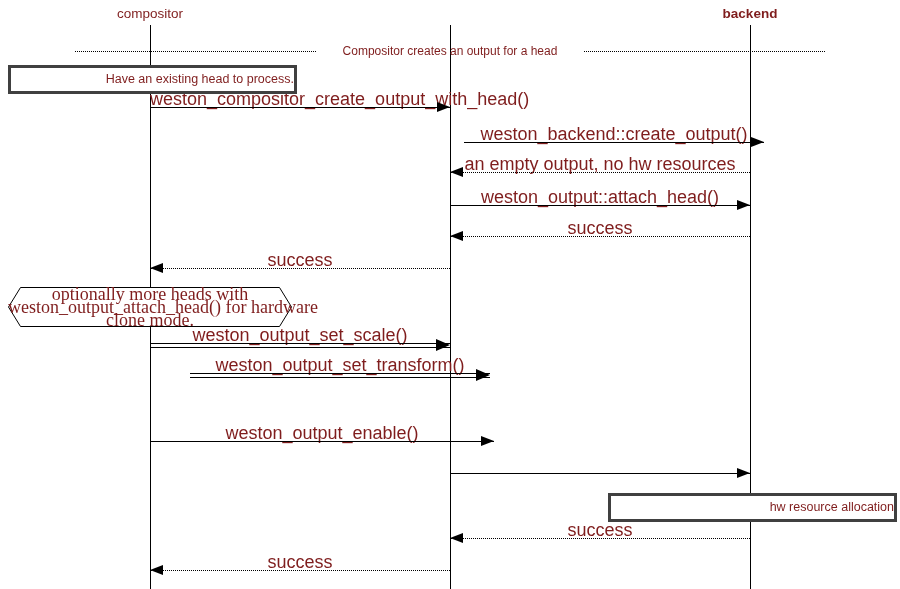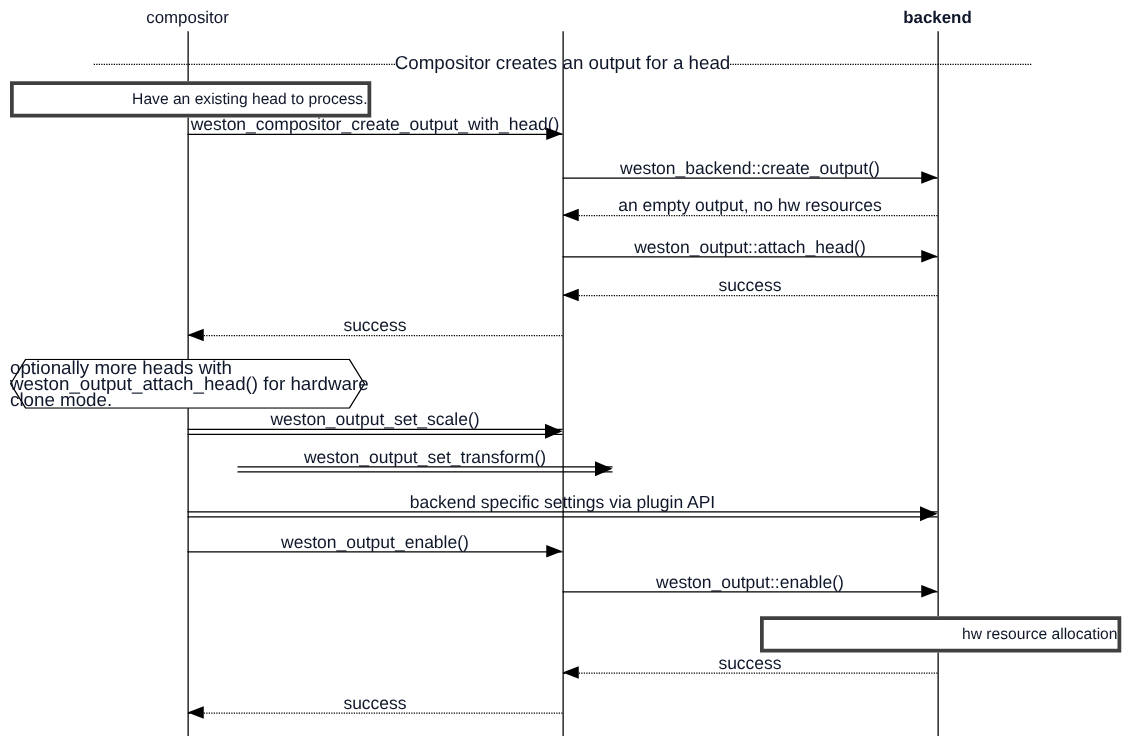--- a/index.html
+++ b/index.html
@@ -1,39 +1,39 @@
 <!DOCTYPE html>
 <html><head>
 <meta charset="utf-8">
 <style>
   html,body{margin:0;padding:0;background:#ffffff;}
   #diagram{
     position:relative;width:900px;height:589px;background:#ffffff;overflow:hidden;
-    font-family:"Liberation Sans","DejaVu Sans",sans-serif;color:#0f172a;
+    font-family:"Liberation Sans","DejaVu Sans",sans-serif;color:#7f1d1d;
   }
   .actor-label{position:absolute;top:6px;width:200px;text-align:center;font-size:13.5px;white-space:nowrap;}
   .lifeline{position:absolute;top:25px;height:564px;width:1px;background:#000;}
   .sep-seg{position:absolute;top:51px;height:0;border-top:1px dotted #000;}
   .sep-label{position:absolute;top:44px;left:300px;width:300px;height:14px;line-height:14px;
-    text-align:center;font-size:15px;white-space:nowrap;}
+    text-align:center;font-size:12px;white-space:nowrap;}
   .msg{position:absolute;height:26px;}
   .msg .lbl{position:absolute;left:0;right:0;top:0;height:13px;line-height:13px;
-    text-align:center;font-size:14px;white-space:nowrap;}
+    text-align:center;font-size:18px;white-space:nowrap;}
   .line1{position:absolute;left:0;right:0;top:14px;height:0;border-top:1px solid #000;}
   .line2{position:absolute;left:0;right:0;top:18px;height:0;border-top:1px solid #000;}
   .dotted .line1{border-top-style:dotted;}
   .ah-r{position:absolute;right:0;top:9px;width:0;height:0;
     border-left:13px solid #000;border-top:5px solid transparent;border-bottom:5px solid transparent;}
   .ah-l{position:absolute;left:0;top:9px;width:0;height:0;
     border-right:13px solid #000;border-top:5px solid transparent;border-bottom:5px solid transparent;}
   .dbl .ah-r{top:10px;border-left-width:14px;border-top-width:6px;border-bottom-width:6px;}
   .notebox{position:absolute;background:#fff;border:3px solid #404040;text-align:right;
     font-size:12.5px;white-space:nowrap;z-index:5;}
   .hexwrap{position:absolute;z-index:5;}
-  .hextext{position:absolute;font-size:15px;line-height:13px;z-index:6;white-space:nowrap;}
+  .hextext{position:absolute;text-align:center;font-size:18px;line-height:13px;z-index:6;white-space:nowrap;font-family:Liberation Serif, serif;}
 </style>
 </head>
 <body>
 
 <div id="diagram">
 
   <div class="lifeline" style="left:150px;"></div>
   <div class="lifeline" style="left:450px;"></div>
   <div class="lifeline" style="left:750px;"></div>
 
@@ -45,21 +45,21 @@
   <div class="sep-label">Compositor creates an output for a head</div>
 
   <div class="notebox" style="left:8px;top:65px;width:283px;height:23px;line-height:23px;">Have an existing head to process.</div>
 
   <div class="msg" style="left:150px;top:93px;width:300px;">
     <div class="lbl">weston_compositor_create_output_with_head()</div>
     <div class="line1"></div>
     <div class="ah-r"></div>
   </div>
 
-  <div class="msg" style="left:450px;top:128px;width:300px;">
+  <div class="msg" style="left:464px;top:128px;width:300px;">
     <div class="lbl">weston_backend::create_output()</div>
     <div class="line1"></div>
     <div class="ah-r"></div>
   </div>
 
   <div class="msg dotted" style="left:450px;top:158px;width:300px;">
     <div class="lbl">an empty output, no hw resources</div>
     <div class="line1"></div>
     <div class="ah-l"></div>
   </div>
@@ -100,35 +100,28 @@
     <div class="ah-r"></div>
   </div>
 
   <div class="msg dbl" style="left:150px;top:359px;width:300px;margin-left:40px;">
     <div class="lbl">weston_output_set_transform()</div>
     <div class="line1"></div>
     <div class="line2"></div>
     <div class="ah-r"></div>
   </div>
 
-  <div class="msg dbl" style="left:150px;top:395px;width:600px;">
-    <div class="lbl">backend specific settings via plugin API</div>
-    <div class="line1"></div>
-    <div class="line2"></div>
-    <div class="ah-r"></div>
-  </div>
 
-  <div class="msg" style="left:150px;top:427px;width:300px;">
+  <div class="msg" style="left:150px;top:427px;width:300px;padding-left:44px;">
     <div class="lbl">weston_output_enable()</div>
     <div class="line1"></div>
     <div class="ah-r"></div>
   </div>
 
   <div class="msg" style="left:450px;top:459px;width:300px;">
-    <div class="lbl">weston_output::enable()</div>
     <div class="line1"></div>
     <div class="ah-r"></div>
   </div>
 
   <div class="notebox" style="left:608px;top:493px;width:283px;height:23px;line-height:23px;">hw resource allocation</div>
 
   <div class="msg dotted" style="left:450px;top:524px;width:300px;">
     <div class="lbl">success</div>
     <div class="line1"></div>
     <div class="ah-l"></div>

